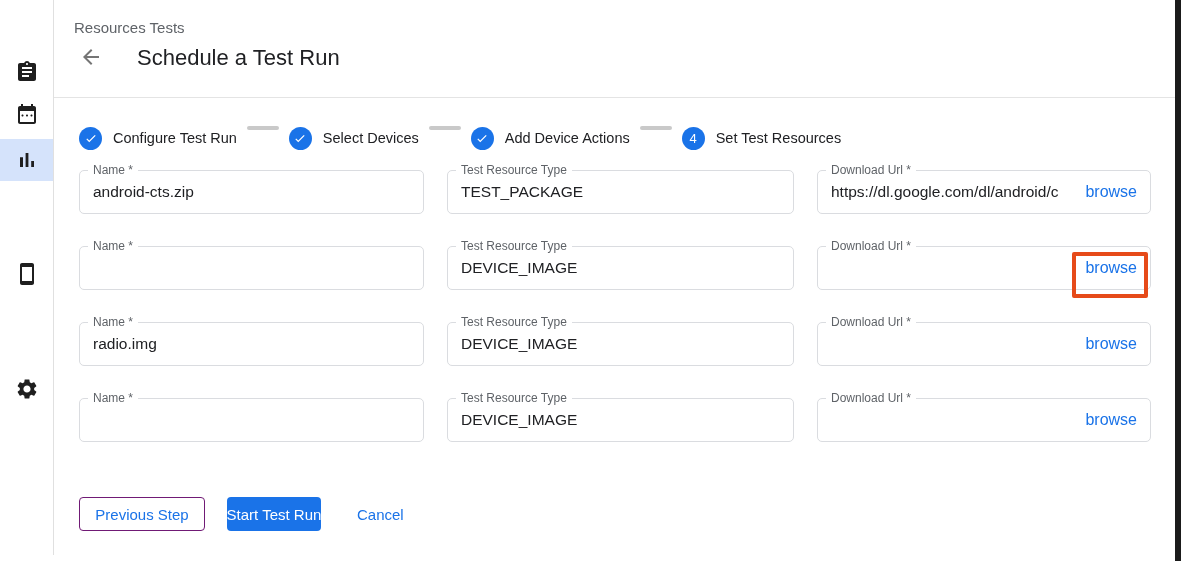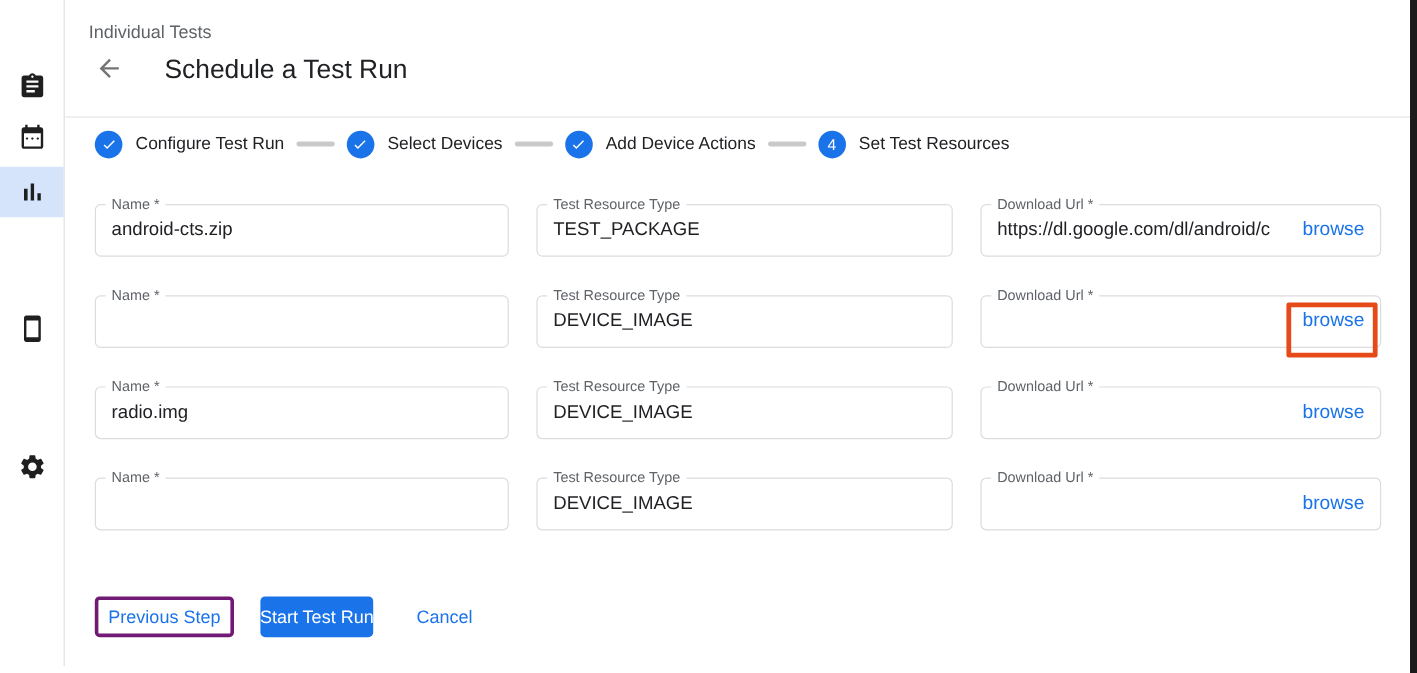--- a/index.html
+++ b/index.html
@@ -19,21 +19,21 @@
   .nav-item svg { width:24px; height:24px; fill:currentColor; }
 
   
   .breadcrumb { position:absolute; left:74px; top:19px; font-size:15px; color:#5f6368; }
   .back-btn { position:absolute; left:79px; top:45px; width:24px; height:24px; color:#757575; cursor:pointer; }
   .back-btn svg { width:24px; height:24px; fill:currentColor; }
   .page-title { position:absolute; left:137px; top:45px; font-size:22px; color:#202124; }
   .header-divider { position:absolute; left:54px; top:97px; width:1121px; height:1px; background:#e4e4e4; }
 
   
-  .stepper { position:absolute; left:79px; top:108px; height:24px; display:flex; align-items:center; }
+  .stepper { position:absolute; left:79px; top:126px; height:24px; display:flex; }
   .step { display:flex; align-items:center; cursor:pointer; }
   .step-circle { width:23px; height:23px; border-radius:50%; background:#1a73e8; color:#fff;
                  display:flex; align-items:center; justify-content:center; flex:none; }
   .step-circle svg { width:14px; height:14px; fill:#fff; }
   .step-circle .num { font-size:13px; font-weight:500; color:#fff; }
   .step-label { margin-left:11px; font-size:14.5px; font-weight:500; color:#202124; white-space:nowrap; }
   .step-connector { width:32px; height:4px; border-radius:2px; background:#c9c9c9; margin:0 10px; flex:none; }
 
   
   .form-grid { position:absolute; left:79px; top:170px; width:1072px;
@@ -44,21 +44,21 @@
                  font-size:12px; color:#5f6368; white-space:nowrap; line-height:15px; }
   .field-value { font-size:15.5px; color:#202124; white-space:nowrap; overflow:hidden; flex:1; }
   .browse-link { font-size:16px; color:#1a73e8; text-decoration:none; cursor:pointer; margin-left:10px; flex:none; }
   .hl-box { position:absolute; right:2px; top:5px; width:76px; height:46px;
             border:4px solid #e64a19; border-radius:2px; pointer-events:none; }
 
   
   .actions { position:absolute; left:79px; top:497px; display:flex; align-items:center; }
   .btn { height:34px; border-radius:4px; font-size:15px; font-weight:500; display:flex;
          align-items:center; justify-content:center; cursor:pointer; white-space:nowrap; }
-  .btn-outline { width:116px; border:3px solid #701a75; color:#1a73e8; background:#fff; }
+  .btn-outline { width:126px; border:1px solid #701a75; color:#1a73e8; background:#fff; }
   .btn-filled { width:94px; background:#1a73e8; color:#fff; border:none; margin-left:22px; }
   .btn-text { color:#1a73e8; background:transparent; border:none; margin-left:36px; }
 </style>
 </head>
 <body>
 
 <div class="canvas">
 
   <aside class="sidebar">
     <div class="nav-item" style="top:51px;">
@@ -82,21 +82,21 @@
         </svg>
     </div>
     <div class="nav-item" style="top:368px;">
       <svg viewBox="0 0 24 24">
           <path d="M19.14 12.94c.04-.3.06-.61.06-.94 0-.32-.02-.64-.07-.94l2.03-1.58c.18-.14.23-.41.12-.61l-1.92-3.32c-.12-.22-.37-.29-.59-.22l-2.39.96c-.5-.38-1.03-.7-1.62-.94l-.36-2.54c-.04-.24-.24-.41-.48-.41h-3.84c-.24 0-.43.17-.47.41l-.36 2.54c-.59.24-1.13.57-1.62.94l-2.39-.96c-.22-.08-.47 0-.59.22L2.74 8.87c-.12.21-.08.47.12.61l2.03 1.58c-.05.3-.09.63-.09.94s.02.64.07.94l-2.03 1.58c-.18.14-.23.41-.12.61l1.92 3.32c.12.22.37.29.59.22l2.39-.96c.5.38 1.03.7 1.62.94l.36 2.54c.05.24.24.41.48.41h3.84c.24 0 .44-.17.47-.41l.36-2.54c.59-.24 1.13-.56 1.62-.94l2.39.96c.22.08.47 0 .59-.22l1.92-3.32c.12-.22.07-.47-.12-.61l-2.01-1.58zM12 15.6c-1.98 0-3.6-1.62-3.6-3.6s1.62-3.6 3.6-3.6 3.6 1.62 3.6 3.6-1.62 3.6-3.6 3.6z"></path>
         </svg>
     </div>
   </aside>
   <div class="sidebar-divider"></div>
 
-  <div class="breadcrumb">Individual Tests</div>
+  <div class="breadcrumb">Resources Tests</div>
   <div class="back-btn">
     <svg viewBox="0 0 24 24">
         <path d="M20 11H7.83l5.59-5.59L12 4l-8 8 8 8 1.41-1.41L7.83 13H20v-2z"></path>
       </svg>
   </div>
   <div class="page-title">Schedule a Test Run</div>
   <div class="header-divider"></div>
 
   <div class="stepper">
     <div class="step">

